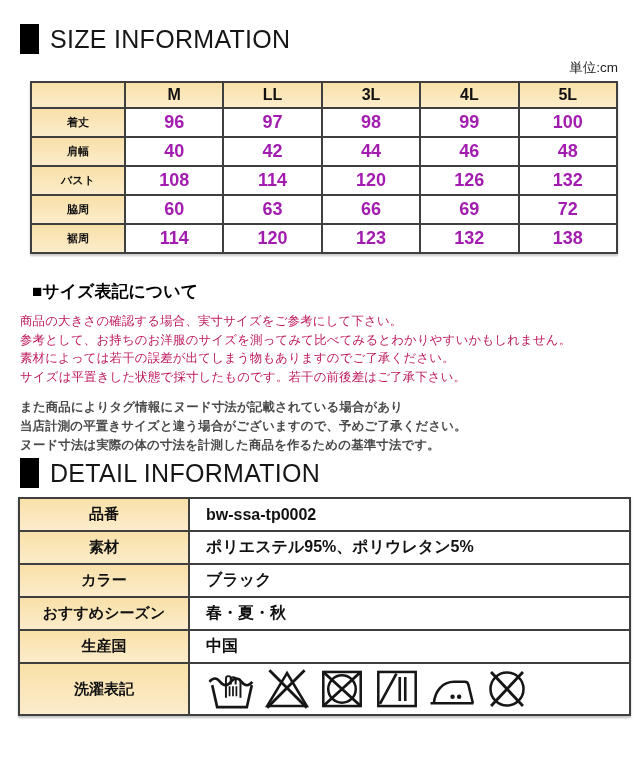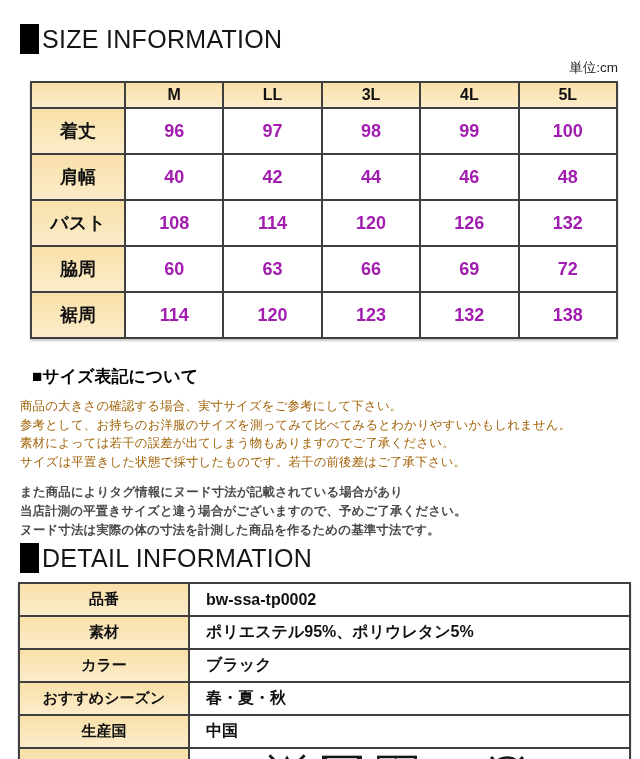--- a/index.html
+++ b/index.html
@@ -1,47 +1,47 @@
 <!DOCTYPE html>
 <html><head>
 <meta charset="utf-8">
 <style>
   * { box-sizing: border-box; }
   html,body { margin:0; padding:0; }
   body {
     width:640px; height:759px; background:#ffffff; overflow:hidden;
     font-family:"Liberation Sans","DejaVu Sans",sans-serif; color:#111;
   }
-  .section-header { display:flex; align-items:center; gap:3px; margin:24px 0 0 20px; }
+  .section-header { display:flex; align-items:center; gap:11px; margin:24px 0 0 20px; }
   .title-block { width:19px; height:30px; background:#000; flex:0 0 auto; }
   .section-title-text { font-size:25px; font-weight:400; letter-spacing:.3px; color:#161616; line-height:1; }
 
   .unit-label { width:598px; margin:5px 0 4px 20px; text-align:right; font-size:13.5px; color:#222; }
 
   table.size-table {
     border-collapse:collapse; table-layout:fixed;
     margin:0 0 0 30px; width:588px;
     box-shadow:0 2px 2px rgba(0,0,0,.22);
   }
   .size-table th, .size-table td {
     border:2px solid #3f3f3f; text-align:center; vertical-align:middle; padding:0;
   }
   .size-table th {
     background:linear-gradient(180deg,#f8e0a8 0%,#fceccb 100%);
     font-weight:700; color:#111;
   }
   .size-table col.label-col { width:94px; }
   .size-table thead th { height:26px; font-size:16px; }
-  .size-table tbody th { height:46px; font-size:18px; }
+  .size-table tbody th { height:29px; font-size:11px; }
   .size-table td { background:#fff; font-size:18px; font-weight:700; color:#a21caf; }
 
   .note { margin:26px 0 0 20px; }
   .note-heading { font-size:17px; font-weight:700; color:#000; margin:0 0 9px 12px; }
   .note-para { font-size:12.4px; line-height:1.5; margin:0; letter-spacing:.2px; }
-  .note-para.p1 { color:#a16207; margin-bottom:12px; }
+  .note-para.p1 { color:#be185d; margin-bottom:12px; }
   .note-para.p2 { color:#4a4a4a; font-weight:700; }
 
   .detail-header { margin-top:4px; }
   table.detail-table {
     border-collapse:collapse; table-layout:fixed;
     margin:9px 0 0 18px; width:613px;
     box-shadow:0 2px 2px rgba(0,0,0,.25);
   }
   .detail-table th {
     width:170px; border:2px solid #3f3f3f;

